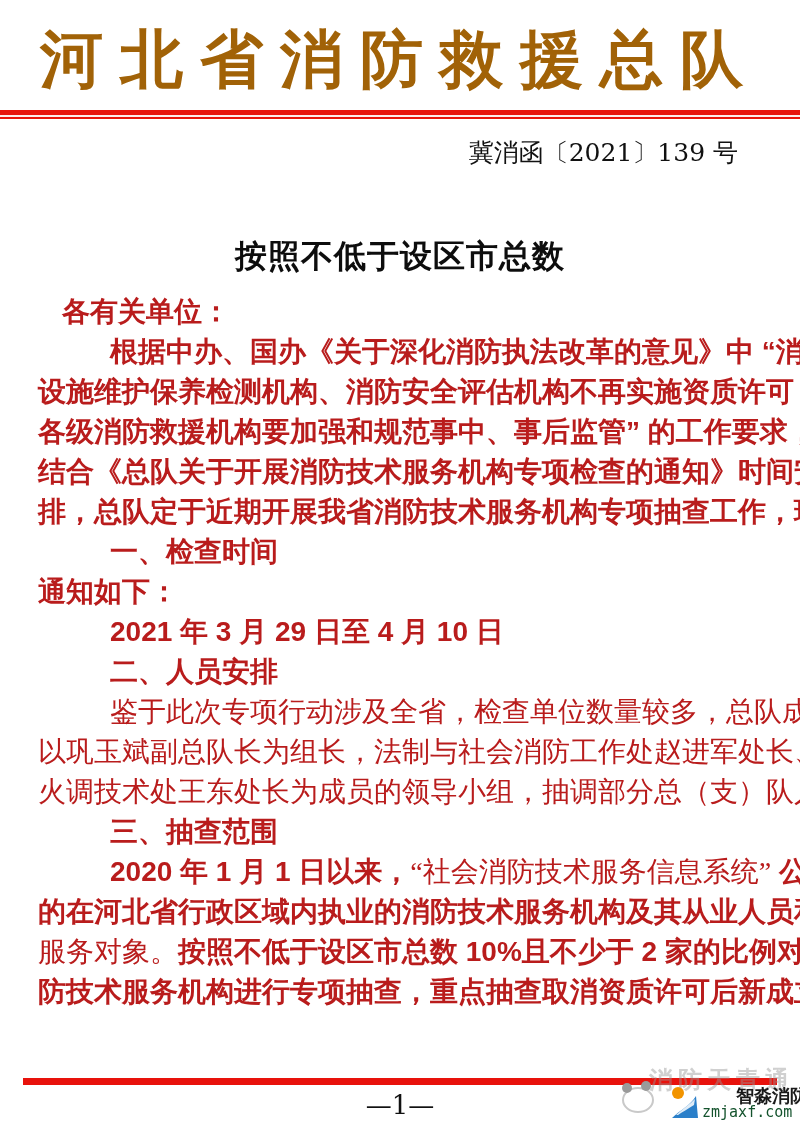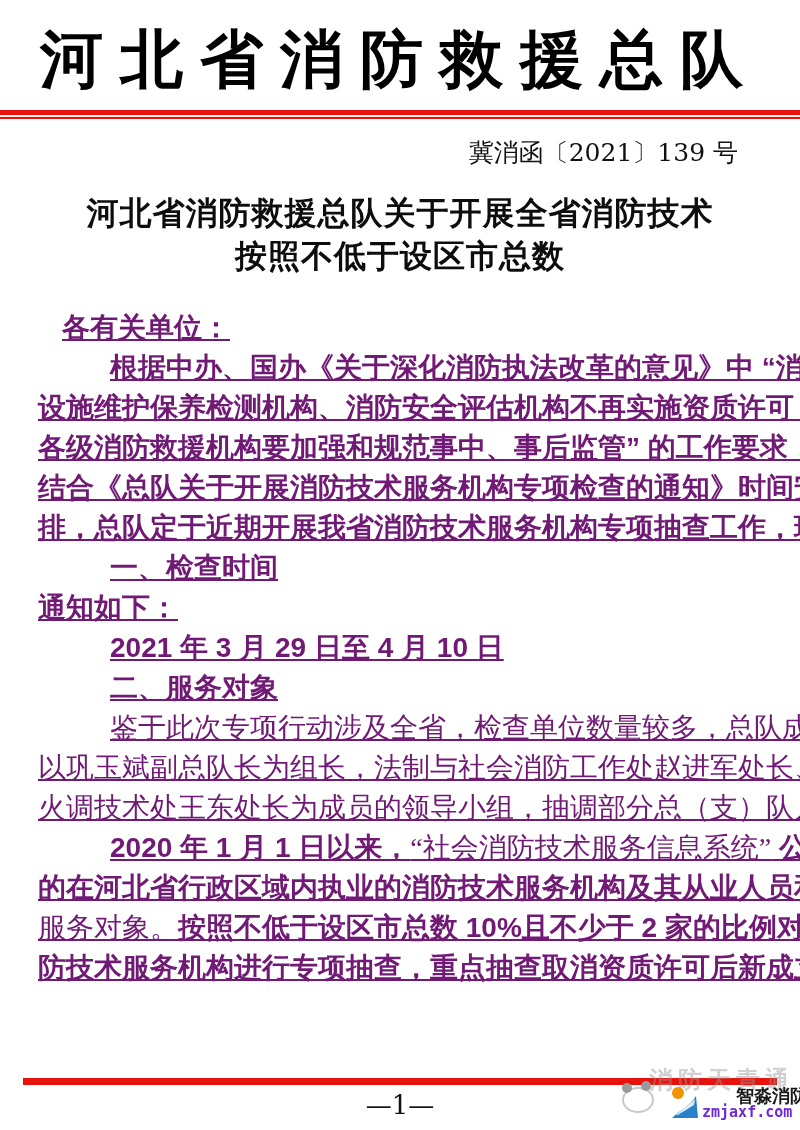--- a/index.html
+++ b/index.html
@@ -14,21 +14,21 @@
   
   .org-name{
     margin:0;
     padding-top:16px;
     text-align:center;
     font-family:"DejaVu Serif","Liberation Serif",serif;
     font-weight:bold;
     font-size:63px;
     line-height:86px;
     letter-spacing:17px;
-    color:#000000;
+    color:#a16207;
     white-space:nowrap;
   }
   .head-rule{margin-top:8px;}
   .head-rule .thick{height:5px;background:#e8120c;}
   .head-rule .gap{height:2px;background:#fdeaea;}
   .head-rule .thin{height:2px;background:#e8120c;}
   .doc-number{
     margin-top:17px;
     padding-right:62px;
     text-align:right;
@@ -42,26 +42,25 @@
     margin:22px 0 0 0;
     text-align:center;
     font-weight:bold;
     font-size:32px;
     line-height:43px;
     letter-spacing:1px;
     color:#0d0d0d;
   }
   
   .doc-body{
-    margin-top:30px;
+    margin-top:14px;
     padding:0 56px 0 38px;
     font-size:28px;
     line-height:40px;
-    color:#701a75;
-    text-decoration:underline;
+    color:#b91c1c;
   }
   .line{white-space:nowrap;}
   .hei{font-family:"Liberation Sans",sans-serif;font-weight:bold;}
   .kai{font-family:"DejaVu Serif","Liberation Serif",serif;font-weight:normal;}
   .song{font-family:"Liberation Serif",serif;font-weight:normal;}
   .salutation{padding-left:24px;}
   .indent{padding-left:72px;}
   .heading{font-weight:bold;}
   
   .foot-rule{
@@ -85,63 +84,64 @@
   .wm-mascot{position:absolute;left:616px;top:1078px;}
   .wm-logo{position:absolute;left:670px;top:1086px;}
   .wm-brand{
     position:absolute;left:736px;top:1084px;
     font-size:18px;font-weight:bold;color:#1a1a1a;
     font-family:"Liberation Sans",sans-serif;
     white-space:nowrap;
   }
   .wm-url{
     position:absolute;left:702px;top:1103px;
-    font-size:15px;font-weight:bold;color:#6d28d9;
+    font-size:15px;font-weight:normal;color:#14532d;
     font-family:"DejaVu Sans Mono","Liberation Mono",monospace;
     white-space:nowrap;
   }
 </style>
 </head>
 <body>
 
 <div class="page">
 
   <h1 class="org-name">河北省消防救援总队</h1>
 
   <div class="head-rule">
     <div class="thick"></div>
     <div class="gap"></div>
     <div class="thin"></div>
   </div>
 
   <div class="doc-number">冀消函〔2021〕139 号</div>
 
   <h2 class="doc-title">
-    <span>河北省消防救援总队关于开展全省消防技术</span><br>
+    <br>
     <span>按照不低于设区市总数</span>
   </h2>
 
   <div class="doc-body">
     <div class="line hei salutation">各有关单位：</div>
 
     <div class="line hei indent">根据中办、国办《关于深化消防执法改革的意见》中 “消防</div>
     <div class="line hei">设施维护保养检测机构、消防安全评估机构不再实施资质许可，</div>
     <div class="line hei">各级消防救援机构要加强和规范事中、事后监管” 的工作要求，</div>
     <div class="line hei">结合《总队关于开展消防技术服务机构专项检查的通知》时间安</div>
     <div class="line hei">排，总队定于近期开展我省消防技术服务机构专项抽查工作，现</div>
     <div class="line hei heading indent">一、检查时间</div>
 
     <div class="line hei">通知如下：</div>
     <div class="line hei indent">2021 年 3 月 29 日至 4 月 10 日</div>
 
-    <div class="line hei heading indent">二、服务对象</div>
+    <div class="line hei heading indent">二、人员安排</div>
     <div class="line kai indent">鉴于此次专项行动涉及全省，检查单位数量较多，总队成立</div>
     <div class="line kai">以巩玉斌副总队长为组长，法制与社会消防工作处赵进军处长、</div>
     <div class="line kai">火调技术处王东处长为成员的领导小组，抽调部分总（支）队人</div>
 
+    <div class="line hei heading indent">三、抽查范围</div>
     <div class="line indent">
       <span class="hei">2020 年 1 月 1 日以来，</span><span class="song">“社会消防技术服务信息系统”</span><span class="hei"> 公布</span>
     </div>
     <div class="line hei">的在河北省行政区域内执业的消防技术服务机构及其从业人员和</div>
     <div class="line">
       <span class="song">服务对象。</span><span class="hei">按照不低于设区市总数 10%且不少于 2 家的比例对消</span>
     </div>
     <div class="line hei">防技术服务机构进行专项抽查，重点抽查取消资质许可后新成立</div>
   </div>
 

